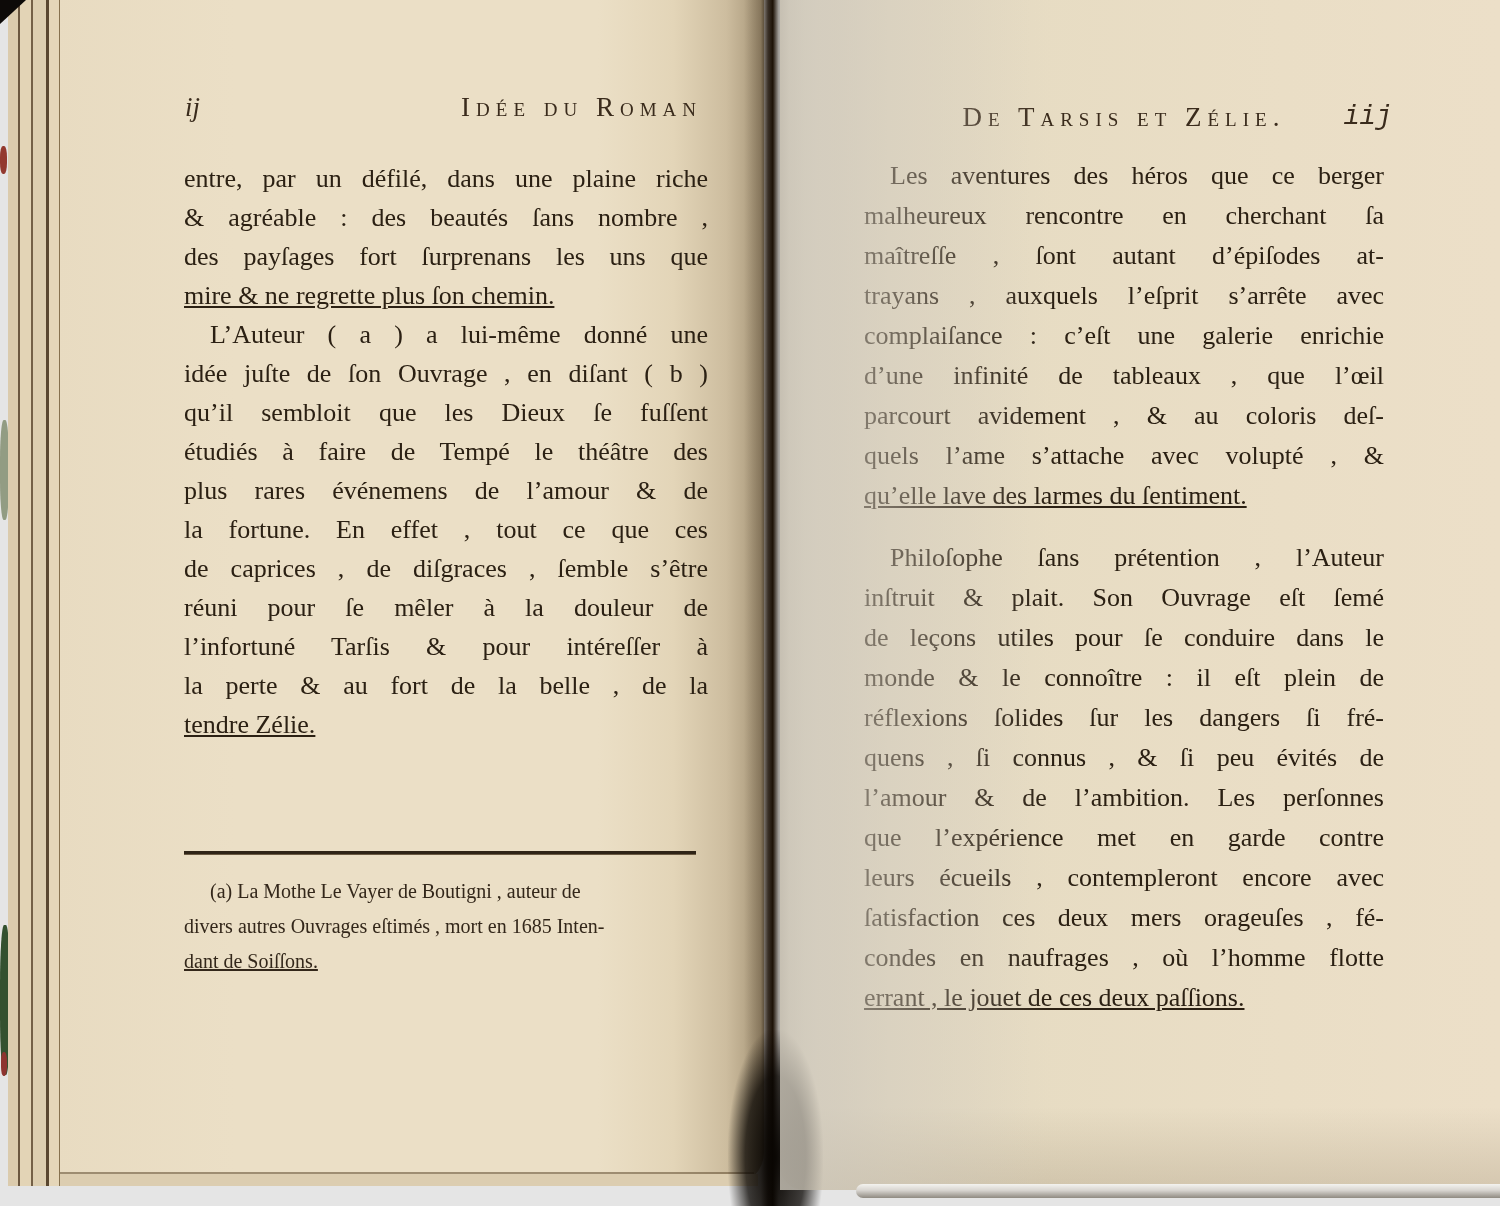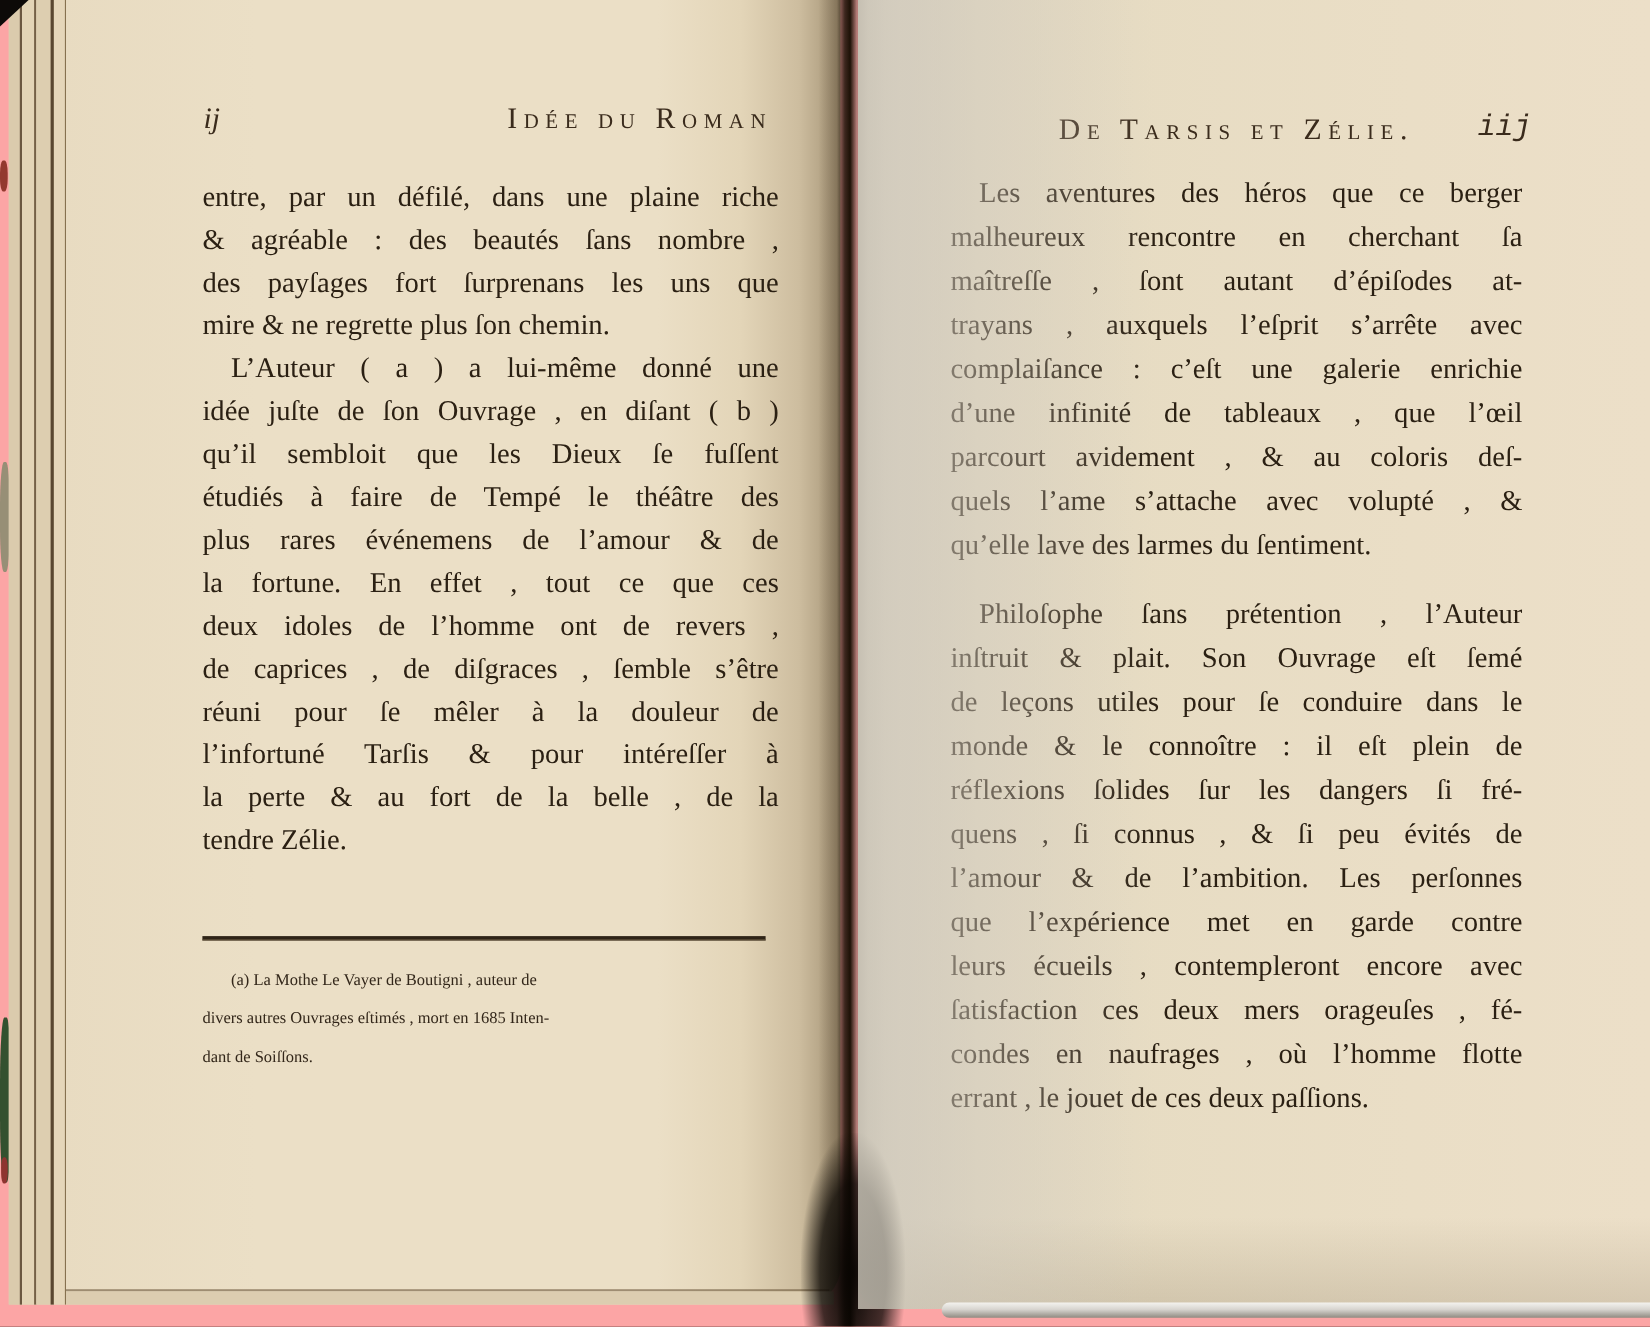--- a/index.html
+++ b/index.html
@@ -1,19 +1,19 @@
 <!DOCTYPE html>
 <html><head>
 <meta charset="utf-8">
 <style>
   html,body{margin:0;padding:0;}
   body{background:#16110c;}
   #scan{
     position:relative;width:1500px;height:1206px;overflow:hidden;
-    background:#fca5a5;
+    background:#e5e5e5;
     font-family:"Liberation Serif","DejaVu Serif",serif;
   }
   
   .fleck{position:absolute;z-index:1;border-radius:40%;}
   .fleck.red1{left:0;top:146px;width:7px;height:28px;background:#93392f;}
   .fleck.pale{left:0;top:420px;width:9px;height:100px;background:#7d8a6a;opacity:.8;}
   .fleck.grn{left:0;top:925px;width:10px;height:150px;background:#33512f;}
   .fleck.red2{left:1px;top:1052px;width:6px;height:24px;background:#8e3430;}
   
   .left-page{
@@ -67,25 +67,25 @@
   .lp-head{left:185px;top:92px;width:517px;font-size:27px;}
   .lp-head .title{flex:1;text-align:right;}
   .lp-head .folio{position:absolute;left:0;top:0;}
   .rp-head{left:866px;top:102px;width:516px;font-size:27px;}
   .rp-head .title{flex:1;text-align:center;}
   .rp-head .folio{position:absolute;right:-10px;top:0;font-family:Liberation Mono, monospace;}
   .body-block{position:absolute;z-index:3;color:#2b2013;font-size:26px;}
   .lp-body{left:184px;top:144px;width:524px;line-height:39px;margin-top:15px;}
   .rp-body{left:864px;top:156px;width:520px;line-height:40px;}
   .line{text-align:justify;text-align-last:justify;overflow:hidden;white-space:nowrap;}
-  .line.pe{text-align-last:left;}
+  .line.pe{text-align-last:left;text-decoration:underline;}
   .line.ind{text-indent:26px;}
   .line.gap{margin-top:22px;}
   .foot-rule{position:absolute;z-index:3;left:184px;top:851px;width:512px;height:3px;background:#2f2417;border-bottom:1px solid #6b5a42;}
-  .lp-foot{left:184px;top:874px;width:524px;font-size:15px;line-height:35px;color:#33271a;}
+  .lp-foot{left:184px;top:874px;width:524px;font-size:20px;line-height:35px;color:#33271a;}
   .lp-foot .line{text-align-last:left;}
 </style>
 </head>
 <body>
 
 <div id="scan">
 
   <div class="fleck red1"></div>
   <div class="fleck pale"></div>
   <div class="fleck grn"></div>
@@ -109,21 +109,20 @@
     <div class="line">entre, par un défilé, dans une plaine riche</div>
     <div class="line">&amp; agréable : des beautés ſans nombre ,</div>
     <div class="line">des payſages fort ſurprenans les uns que</div>
     <div class="line pe">mire &amp; ne regrette plus ſon chemin.</div>
     <div class="line ind">L’Auteur ( a ) a lui-même donné une</div>
     <div class="line">idée juſte de ſon Ouvrage , en diſant ( b )</div>
     <div class="line">qu’il sembloit que les Dieux ſe fuſſent</div>
     <div class="line">étudiés à faire de Tempé le théâtre des</div>
     <div class="line">plus rares événemens de l’amour &amp; de</div>
     <div class="line">la fortune. En effet , tout ce que ces</div>
-    <div class="line">deux idoles de l’homme ont de revers ,</div>
     <div class="line">de caprices , de diſgraces , ſemble s’être</div>
     <div class="line">réuni pour ſe mêler à la douleur de</div>
     <div class="line">l’infortuné Tarſis &amp; pour intéreſſer à</div>
     <div class="line">la perte &amp; au fort de la belle , de la</div>
     <div class="line pe">tendre Zélie.</div>
   </div>
 
   <div class="foot-rule"></div>
 
   <div class="body-block lp-foot">

